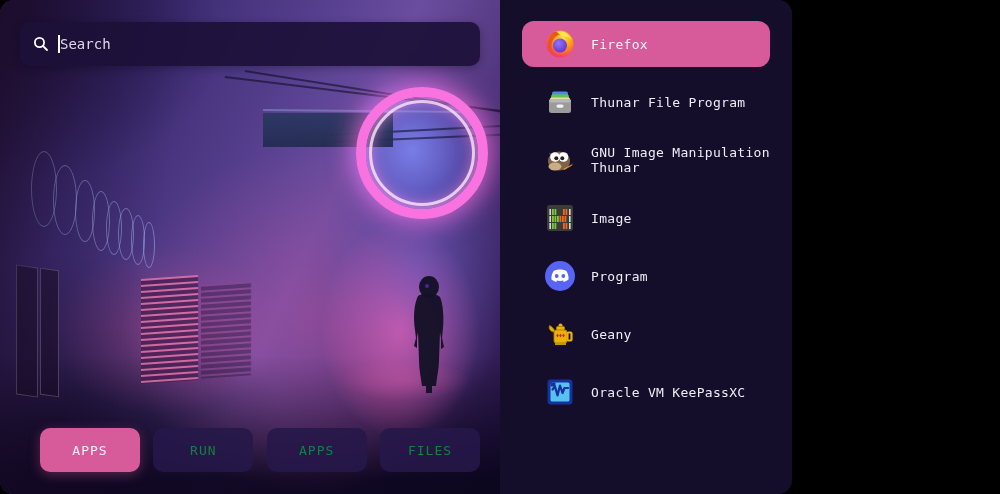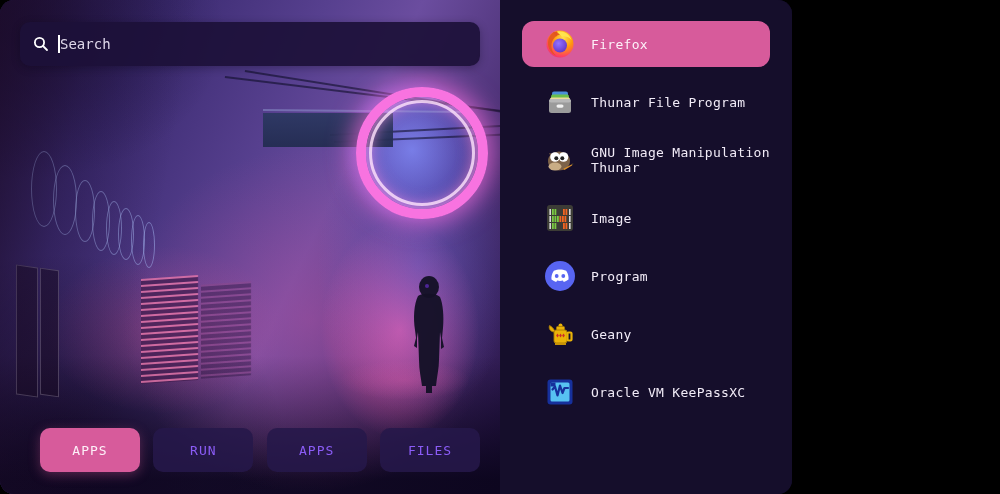--- a/index.html
+++ b/index.html
@@ -45,21 +45,21 @@
     border-radius:10px;display:flex;align-items:center;gap:9px;padding:0 13px;box-sizing:border-box;
     box-shadow:0 2px 8px rgba(8,4,20,.3);}
   .input-wrap{position:relative;flex:1;height:100%;display:flex;align-items:center;}
   .caret{position:absolute;left:0;top:13px;width:1.5px;height:18px;background:#fff;}
   .search input{width:100%;background:transparent;border:none;outline:none;color:#f2ecf9;
     font-family:inherit;font-size:14px;padding:0 0 0 2px;}
   .search input::placeholder{color:#e9e2f3;opacity:.95;}
 
   
   .tabs{position:absolute;left:20px;right:20px;bottom:22px;display:flex;justify-content:space-between;margin-left:20px;}
-  .tab{width:100px;height:44px;border-radius:10px;background:rgba(38,24,74,.88);color:#8b5cf6;
+  .tab{width:100px;height:44px;border-radius:10px;background:rgba(38,24,74,.88);color:#15803d;
     font-family:inherit;font-size:13px;letter-spacing:1px;display:flex;align-items:center;justify-content:center;
     border:none;cursor:pointer;}
   .tab.selected{background:#d75b9b;color:#fdf0f8;box-shadow:0 3px 12px rgba(215,91,155,.35);}
 
   
   .right{flex:1;background:#150e2b;padding:21px 22px;box-sizing:border-box;display:flex;flex-direction:column;gap:12px;}
   .row{height:46px;flex:none;border-radius:12px;display:flex;align-items:center;padding-left:22px;gap:15px;cursor:pointer;}
   .row.selected{background:#d75b9b;}
   .icon{width:32px;height:32px;flex:none;display:flex;align-items:center;justify-content:center;}
   .icon svg{width:32px;height:32px;display:block;}

